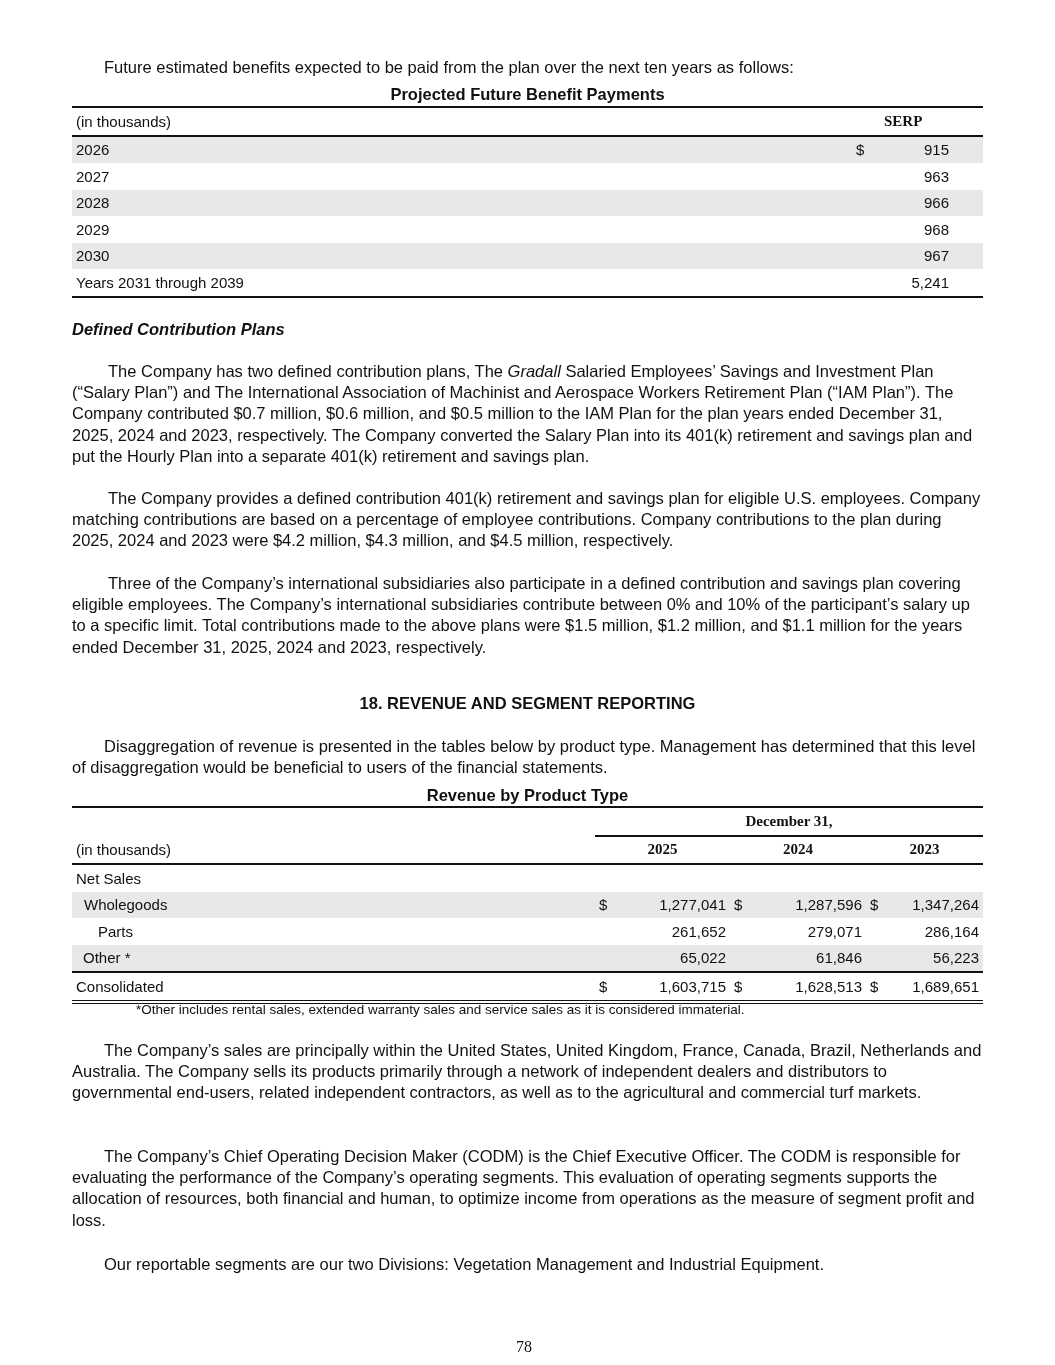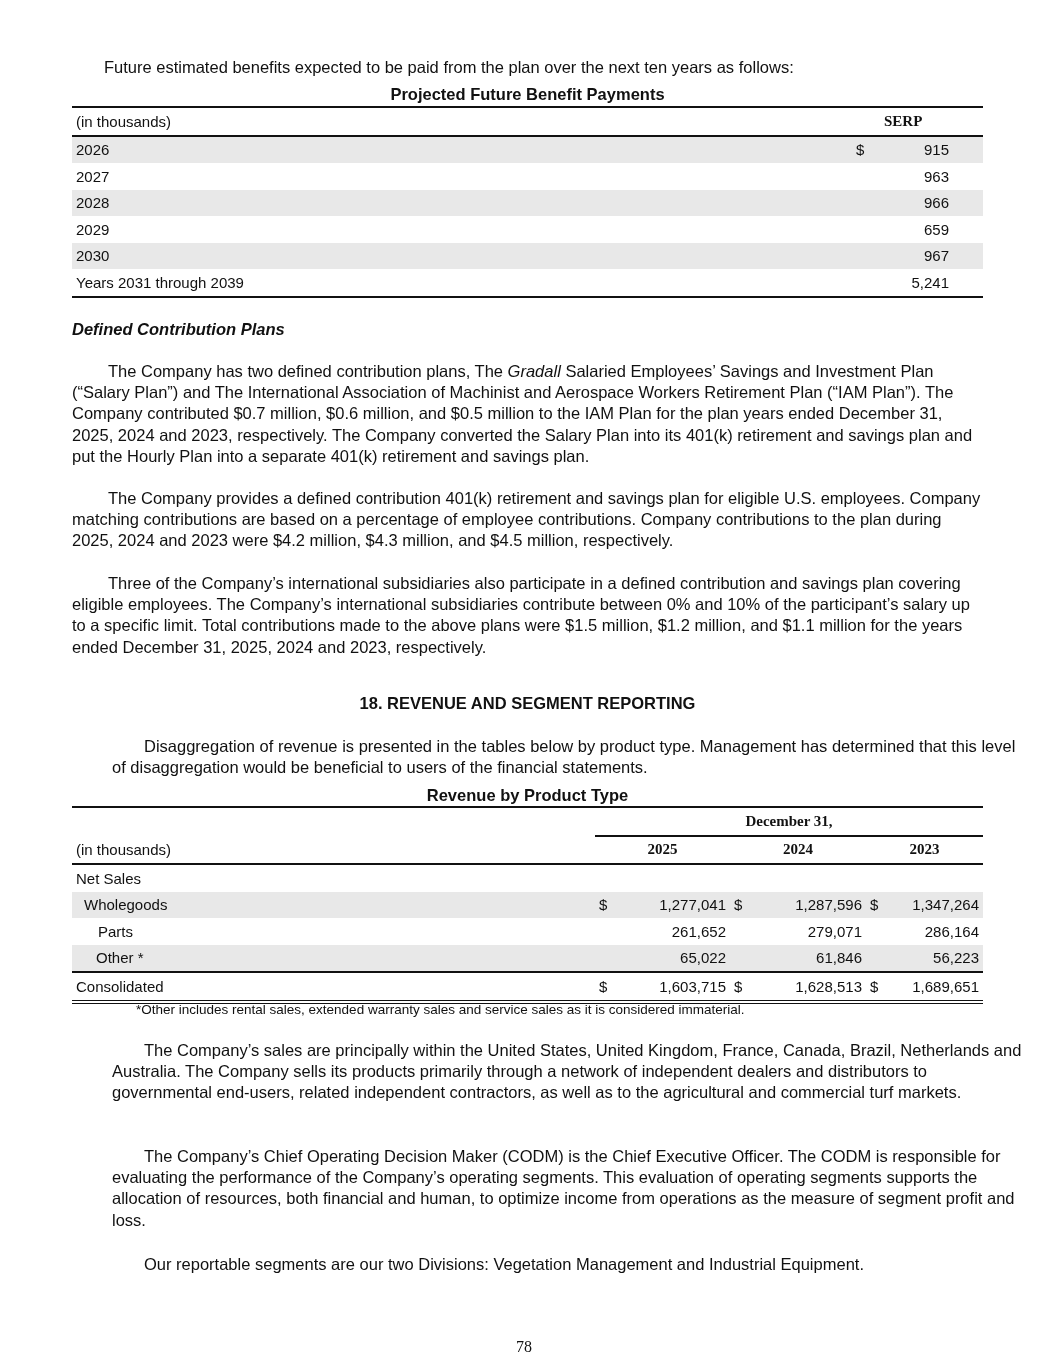--- a/index.html
+++ b/index.html
@@ -3,21 +3,21 @@
 <meta charset="utf-8">
 <style>
   html, body { margin: 0; padding: 0; background: #ffffff; }
   body {
     width: 1055px; height: 1365px; position: relative; overflow: hidden;
     font-family: "Liberation Sans", sans-serif; color: #111; font-size: 16.5px;
   }
   .page { position: absolute; left: 72px; top: 0; width: 911px; }
   .p { line-height: 21.2px; margin: 0; }
   .indent { text-indent: 36px; }
-  .indent2 { text-indent: 32px; margin-left: 40px; }
+  .indent2 { text-indent: 32px; }
   .center { text-align: center; }
   .bold { font-weight: bold; }
   .bi { font-weight: bold; font-style: italic; }
   table { border-collapse: collapse; width: 911px; font-size: 15px; }
   td { padding: 0 4px; height: 26.5px; vertical-align: middle; white-space: nowrap; }
   .shade td { background: #e8e8e8; }
   .num { text-align: right; }
   .cur { text-align: left; }
   .top-rule { border-top: 2px solid #111; }
   .mid-rule td { border-bottom: 2px solid #111; }
@@ -60,21 +60,21 @@
       <td class="num" style="padding-right:34px;">963</td>
     </tr>
     <tr class="shade">
       <td>2028</td>
       <td></td>
       <td class="num" style="padding-right:34px;">966</td>
     </tr>
     <tr>
       <td>2029</td>
       <td></td>
-      <td class="num" style="padding-right:34px;">659</td>
+      <td class="num" style="padding-right:34px;">968</td>
     </tr>
     <tr class="shade">
       <td>2030</td>
       <td></td>
       <td class="num" style="padding-right:34px;">967</td>
     </tr>
     <tr class="bottom-rule">
       <td>Years 2031 through 2039</td>
       <td></td>
       <td class="num" style="padding-right:34px;">5,241</td>
@@ -132,21 +132,21 @@
     <tr>
       <td style="padding-left:26px;">Parts</td>
       <td class="cur"></td>
       <td class="num">261,652</td>
       <td class="cur"></td>
       <td class="num">279,071</td>
       <td class="cur"></td>
       <td class="num">286,164</td>
     </tr>
     <tr class="shade mid-rule">
-      <td style="padding-left:24px;">Other *</td>
+      <td style="padding-left:11px;">Other *</td>
       <td class="cur"></td>
       <td class="num">65,022</td>
       <td class="cur"></td>
       <td class="num">61,846</td>
       <td class="cur"></td>
       <td class="num">56,223</td>
     </tr>
     <tr class="dbl-rule">
       <td>Consolidated</td>
       <td class="cur">$</td>

